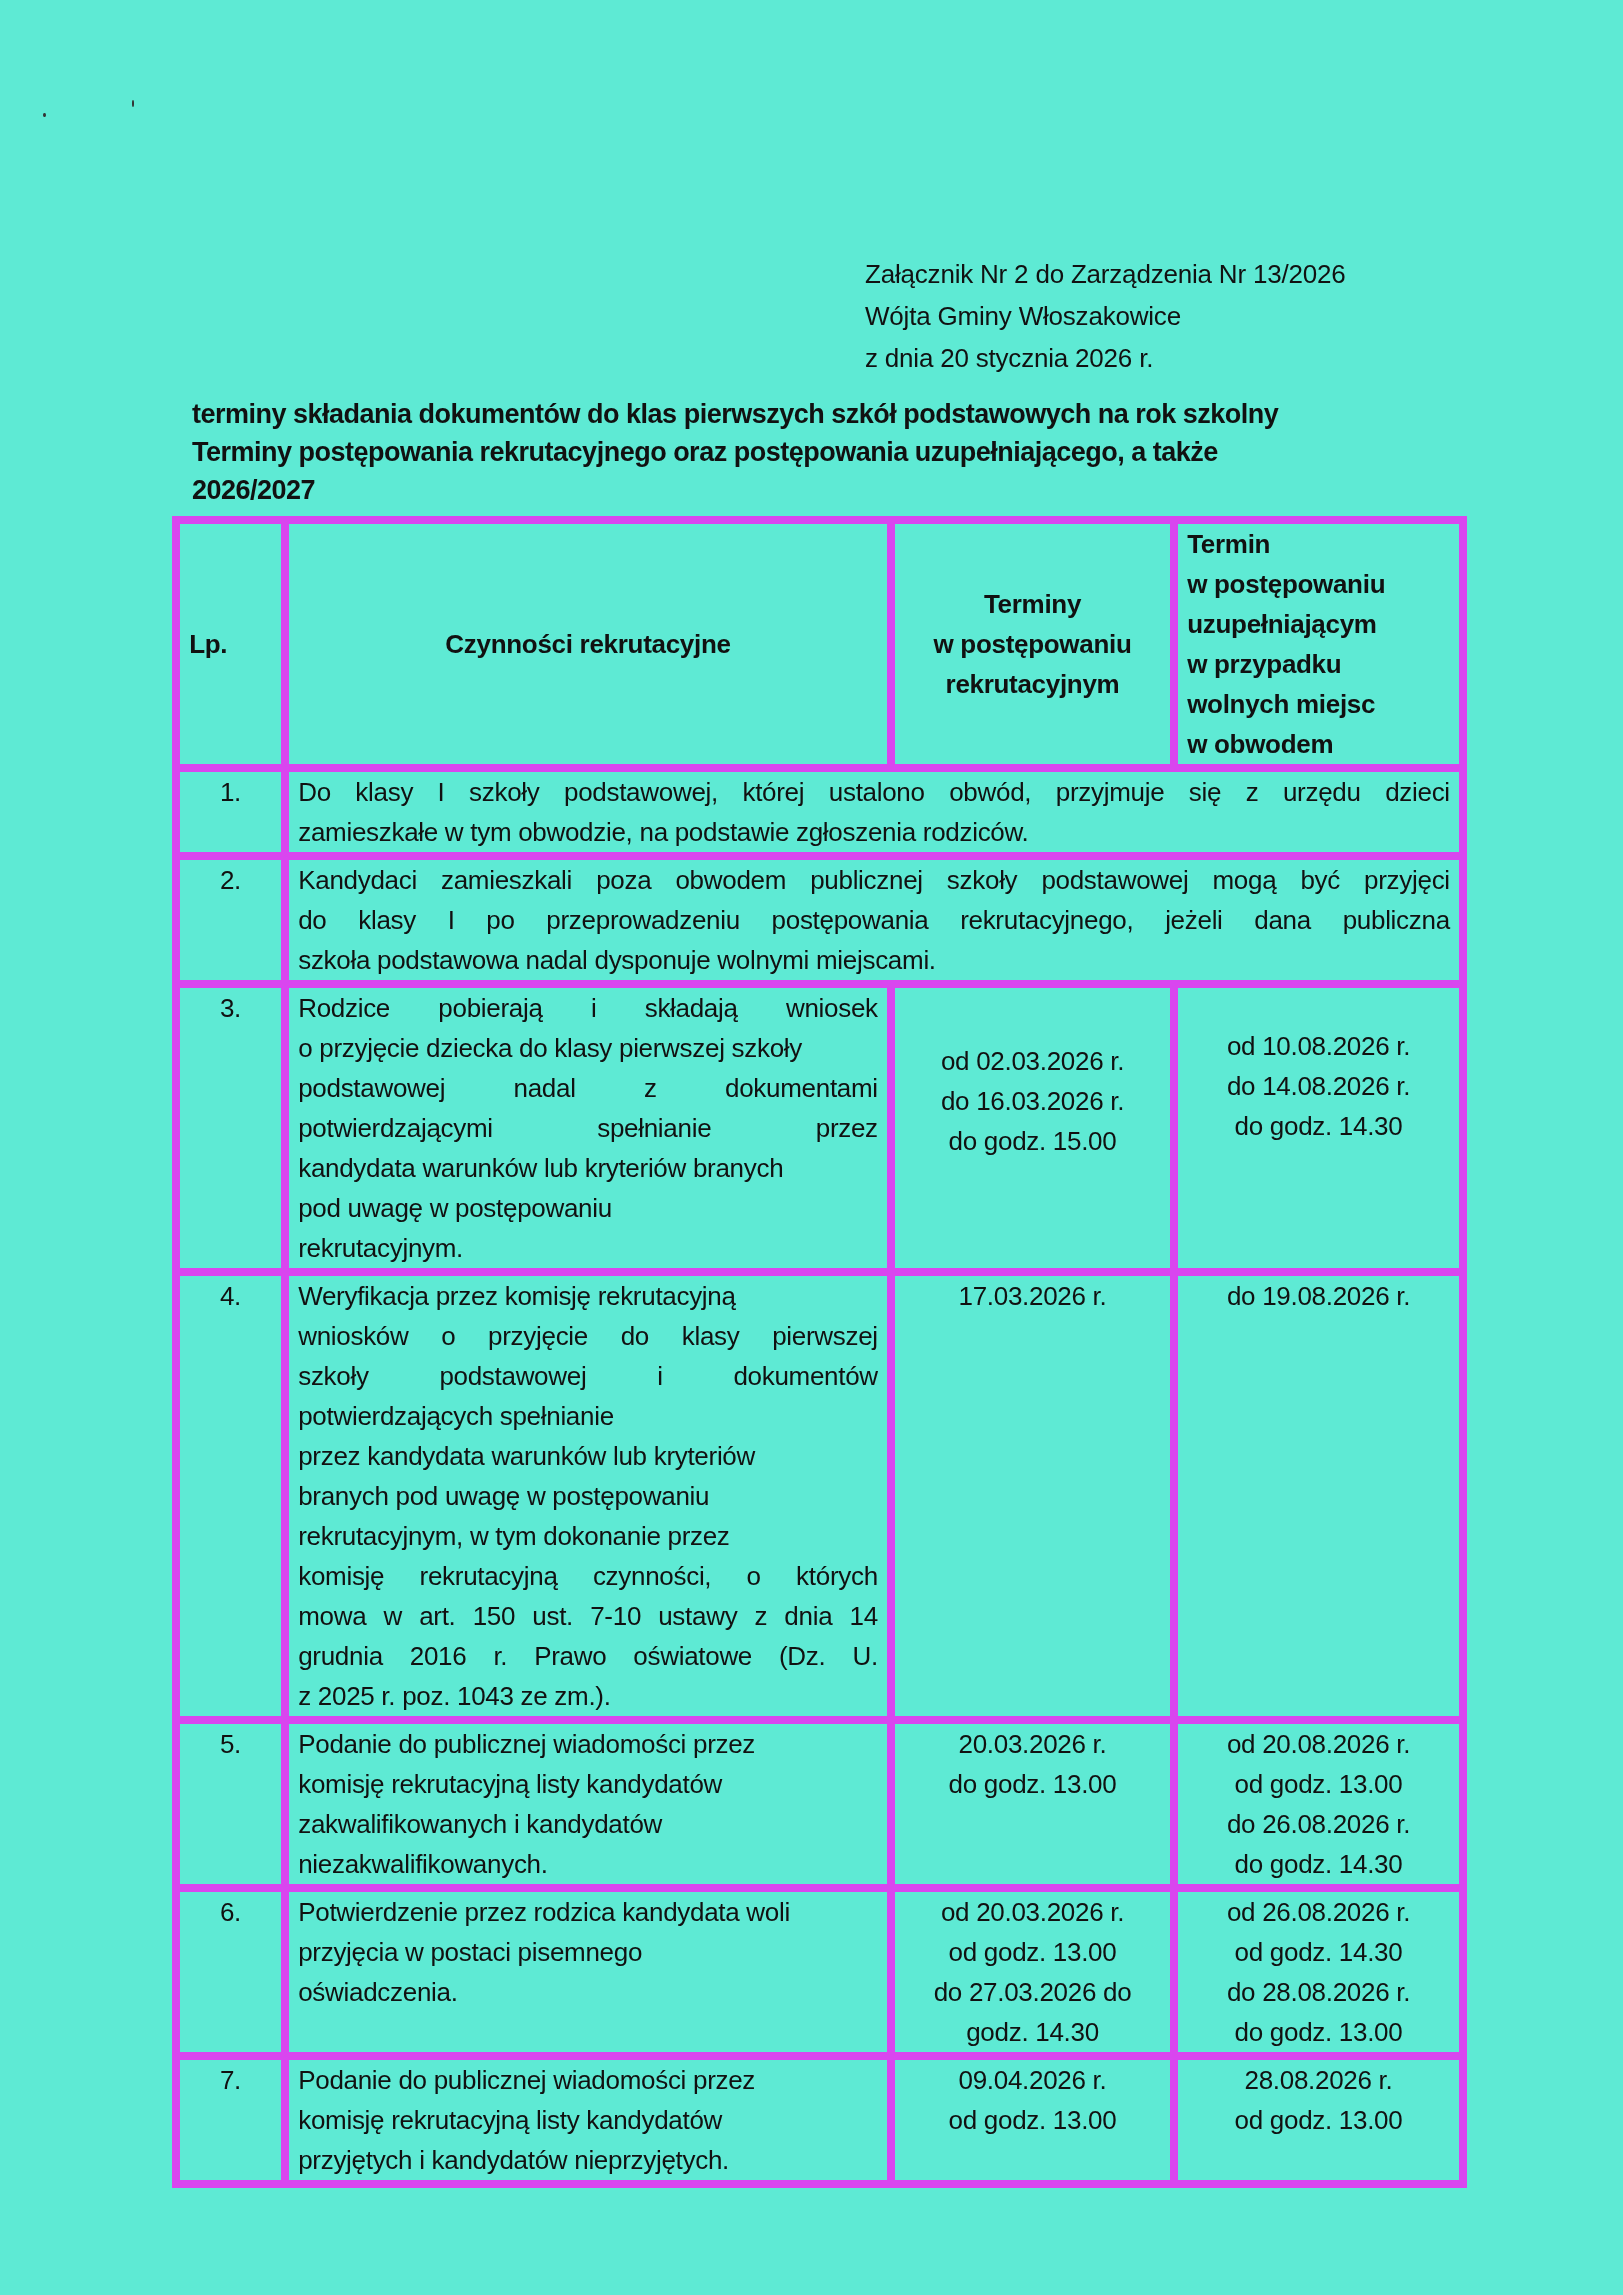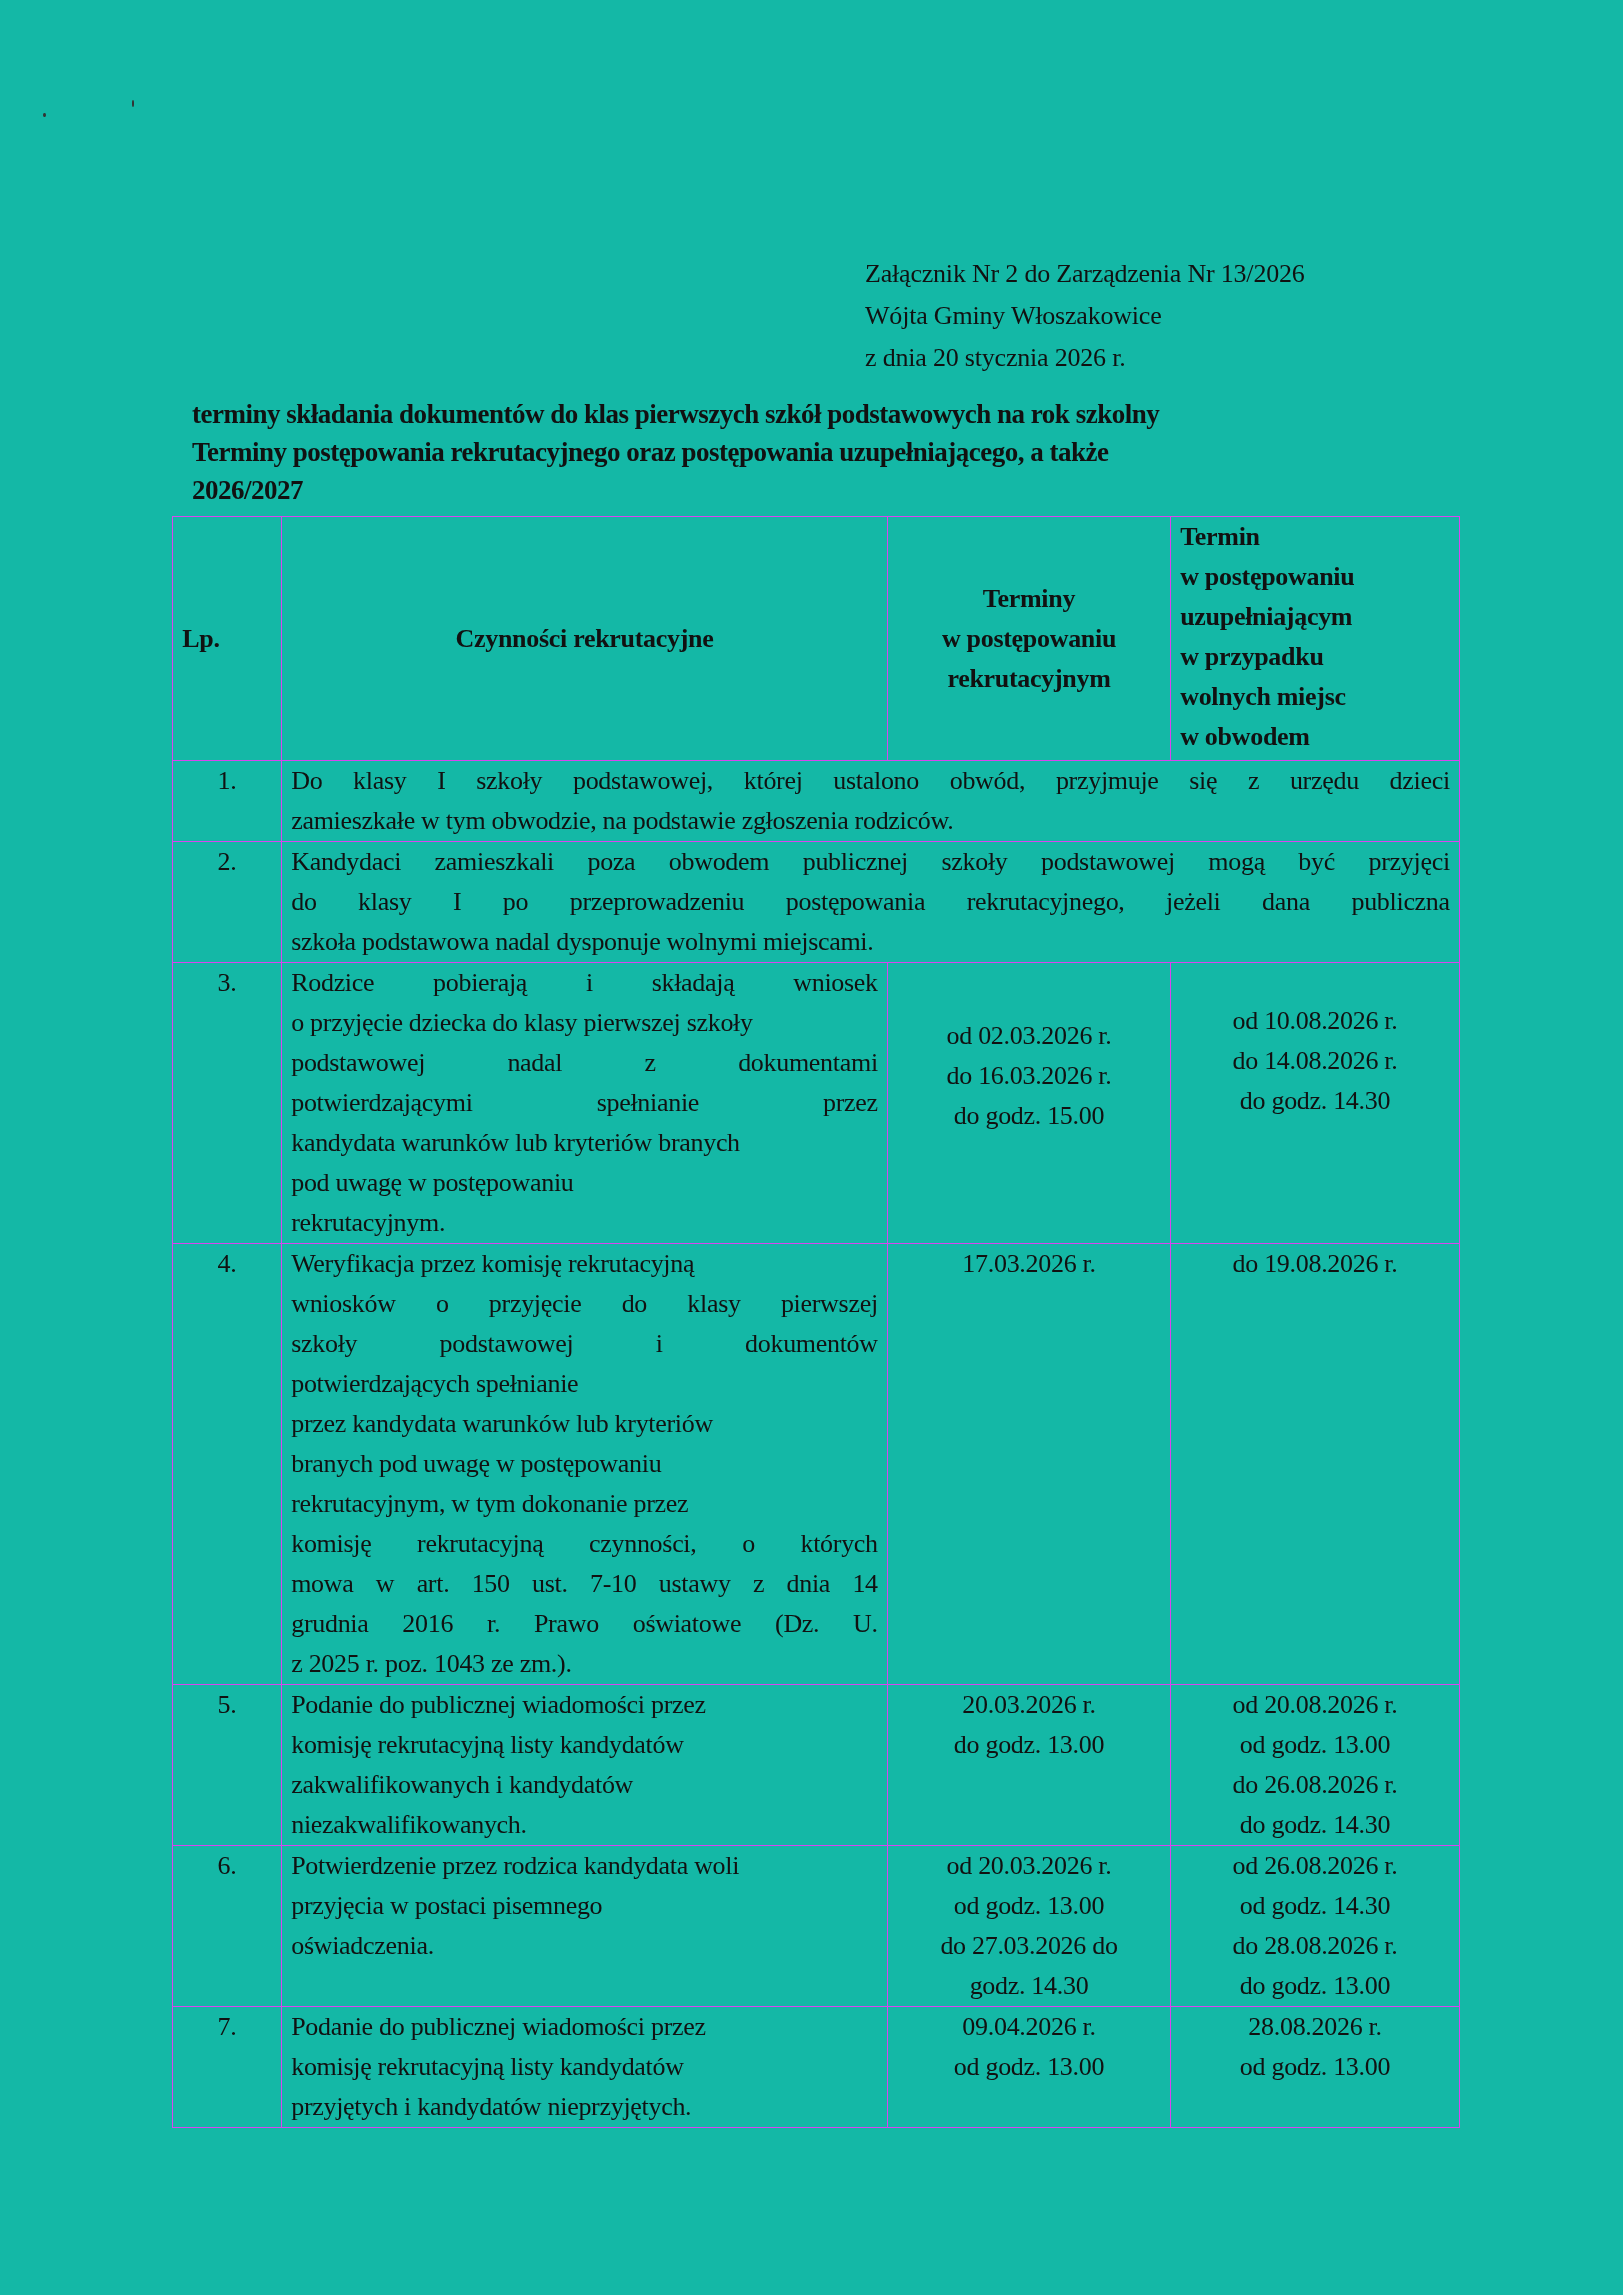--- a/index.html
+++ b/index.html
@@ -13,22 +13,21 @@
     position: relative;
     overflow: hidden;
     font-family: "Liberation Sans", "DejaVu Sans", sans-serif;
     color: #111111;
   }
   .page {
     position: absolute;
     left: 0; top: 0;
     width: 1623px;
     height: 2295px;
-    background: #14b8a6;
-    font-family: Liberation Serif, serif;
+    background: #5eead4;
   }
   .attachment-header {
     position: absolute;
     left: 865px;
     top: 253px;
     font-size: 26px;
     line-height: 42px;
     letter-spacing: -0.2px;
   }
   .attachment-header div { white-space: nowrap; }
@@ -50,21 +49,21 @@
     left: 172px;
     top: 516px;
     width: 1287px;
     border-collapse: collapse;
     table-layout: fixed;
     font-size: 26px;
     line-height: 40px;
     letter-spacing: -0.3px;
   }
   table.schedule td, table.schedule th {
-    border: 1px solid #d946ef;
+    border: 8px solid #d946ef;
     vertical-align: top;
     padding: 0 9.2px;
   }
   col.c-lp { width: 109px; }
   col.c-act { width: 606px; }
   col.c-main { width: 283px; }
   col.c-sup { width: 289px; }
 
   th {
     font-weight: bold;

